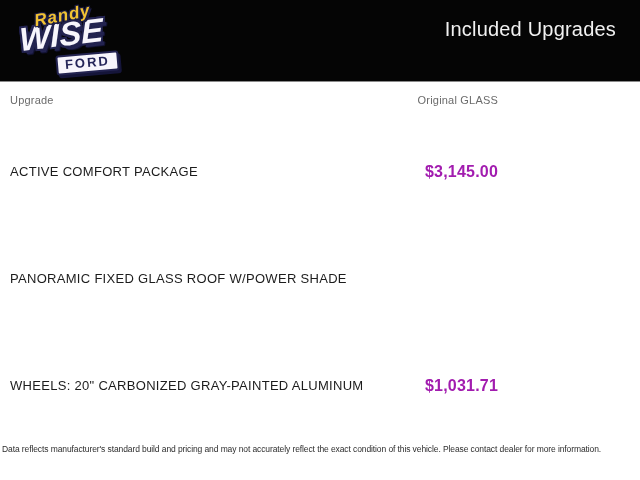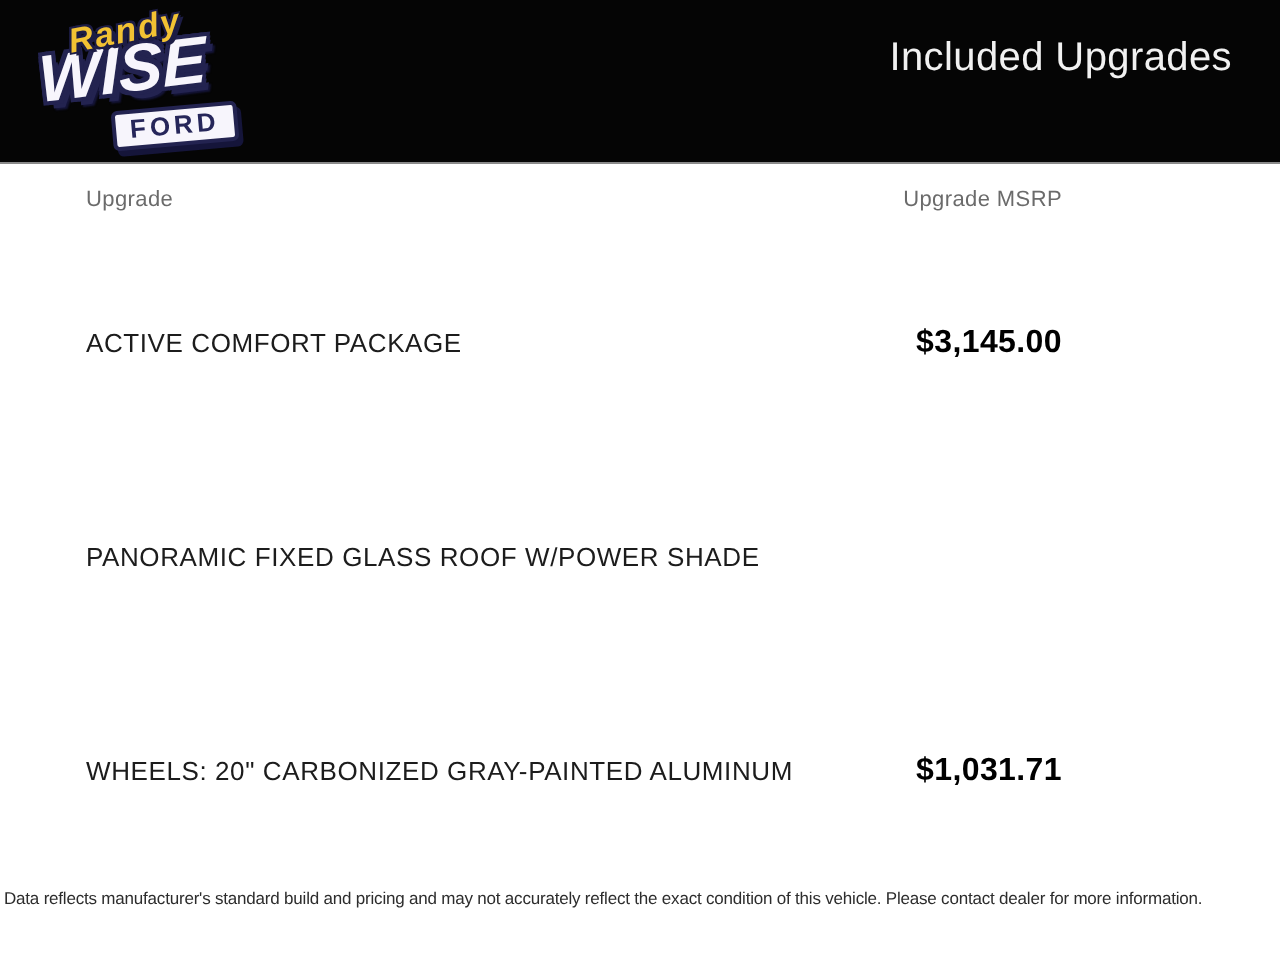--- a/index.html
+++ b/index.html
@@ -72,21 +72,21 @@
     border-radius: 3px;
     padding: 0 7px 1px 7px;
     font-size: 13px;
     font-weight: bold;
     letter-spacing: 2px;
     transform: rotate(-5deg);
     box-shadow: 2px 3px 0 #15153a;
   }
 
   
-  .table { width: 520px; margin-left: 33px; }
+  .table { width: 520px; }
   .col-header-row {
     height: 36px;
     display: flex;
     justify-content: space-between;
     align-items: center;
     padding: 0 22px 0 10px;
   }
   .col-header {
     font-size: 11px;
     color: #6b6b6b;
@@ -101,21 +101,21 @@
     gap: 48px;
   }
   .upgrade-name {
     font-size: 13px;
     color: #1c1c1c;
     letter-spacing: 0.3px;
   }
   .price {
     font-size: 16px;
     font-weight: bold;
-    color: #000000;
+    color: #a21caf;
     letter-spacing: 0.2px;
   }
 
   
   .disclaimer {
     padding: 5px 10px 0 2px;
     font-size: 8.5px;
     color: #2d2d2d;
     white-space: nowrap;
     letter-spacing: -0.1px;
@@ -129,21 +129,21 @@
     <span class="logo-wise">WISE</span>
     <span class="logo-randy">Randy</span>
     <span class="logo-ford">FORD</span>
   </div>
   <div class="page-title">Included Upgrades</div>
 </div>
 
 <div class="table">
   <div class="col-header-row">
     <span class="col-header">Upgrade</span>
-    <span class="col-header">Upgrade MSRP</span>
+    <span class="col-header">Original GLASS</span>
   </div>
 
   <div class="table-row">
     <span class="upgrade-name">ACTIVE COMFORT PACKAGE</span>
     <span class="price">$3,145.00</span>
   </div>
 
   <div class="table-row">
     <span class="upgrade-name">PANORAMIC FIXED GLASS ROOF W/POWER SHADE</span>
   </div>

